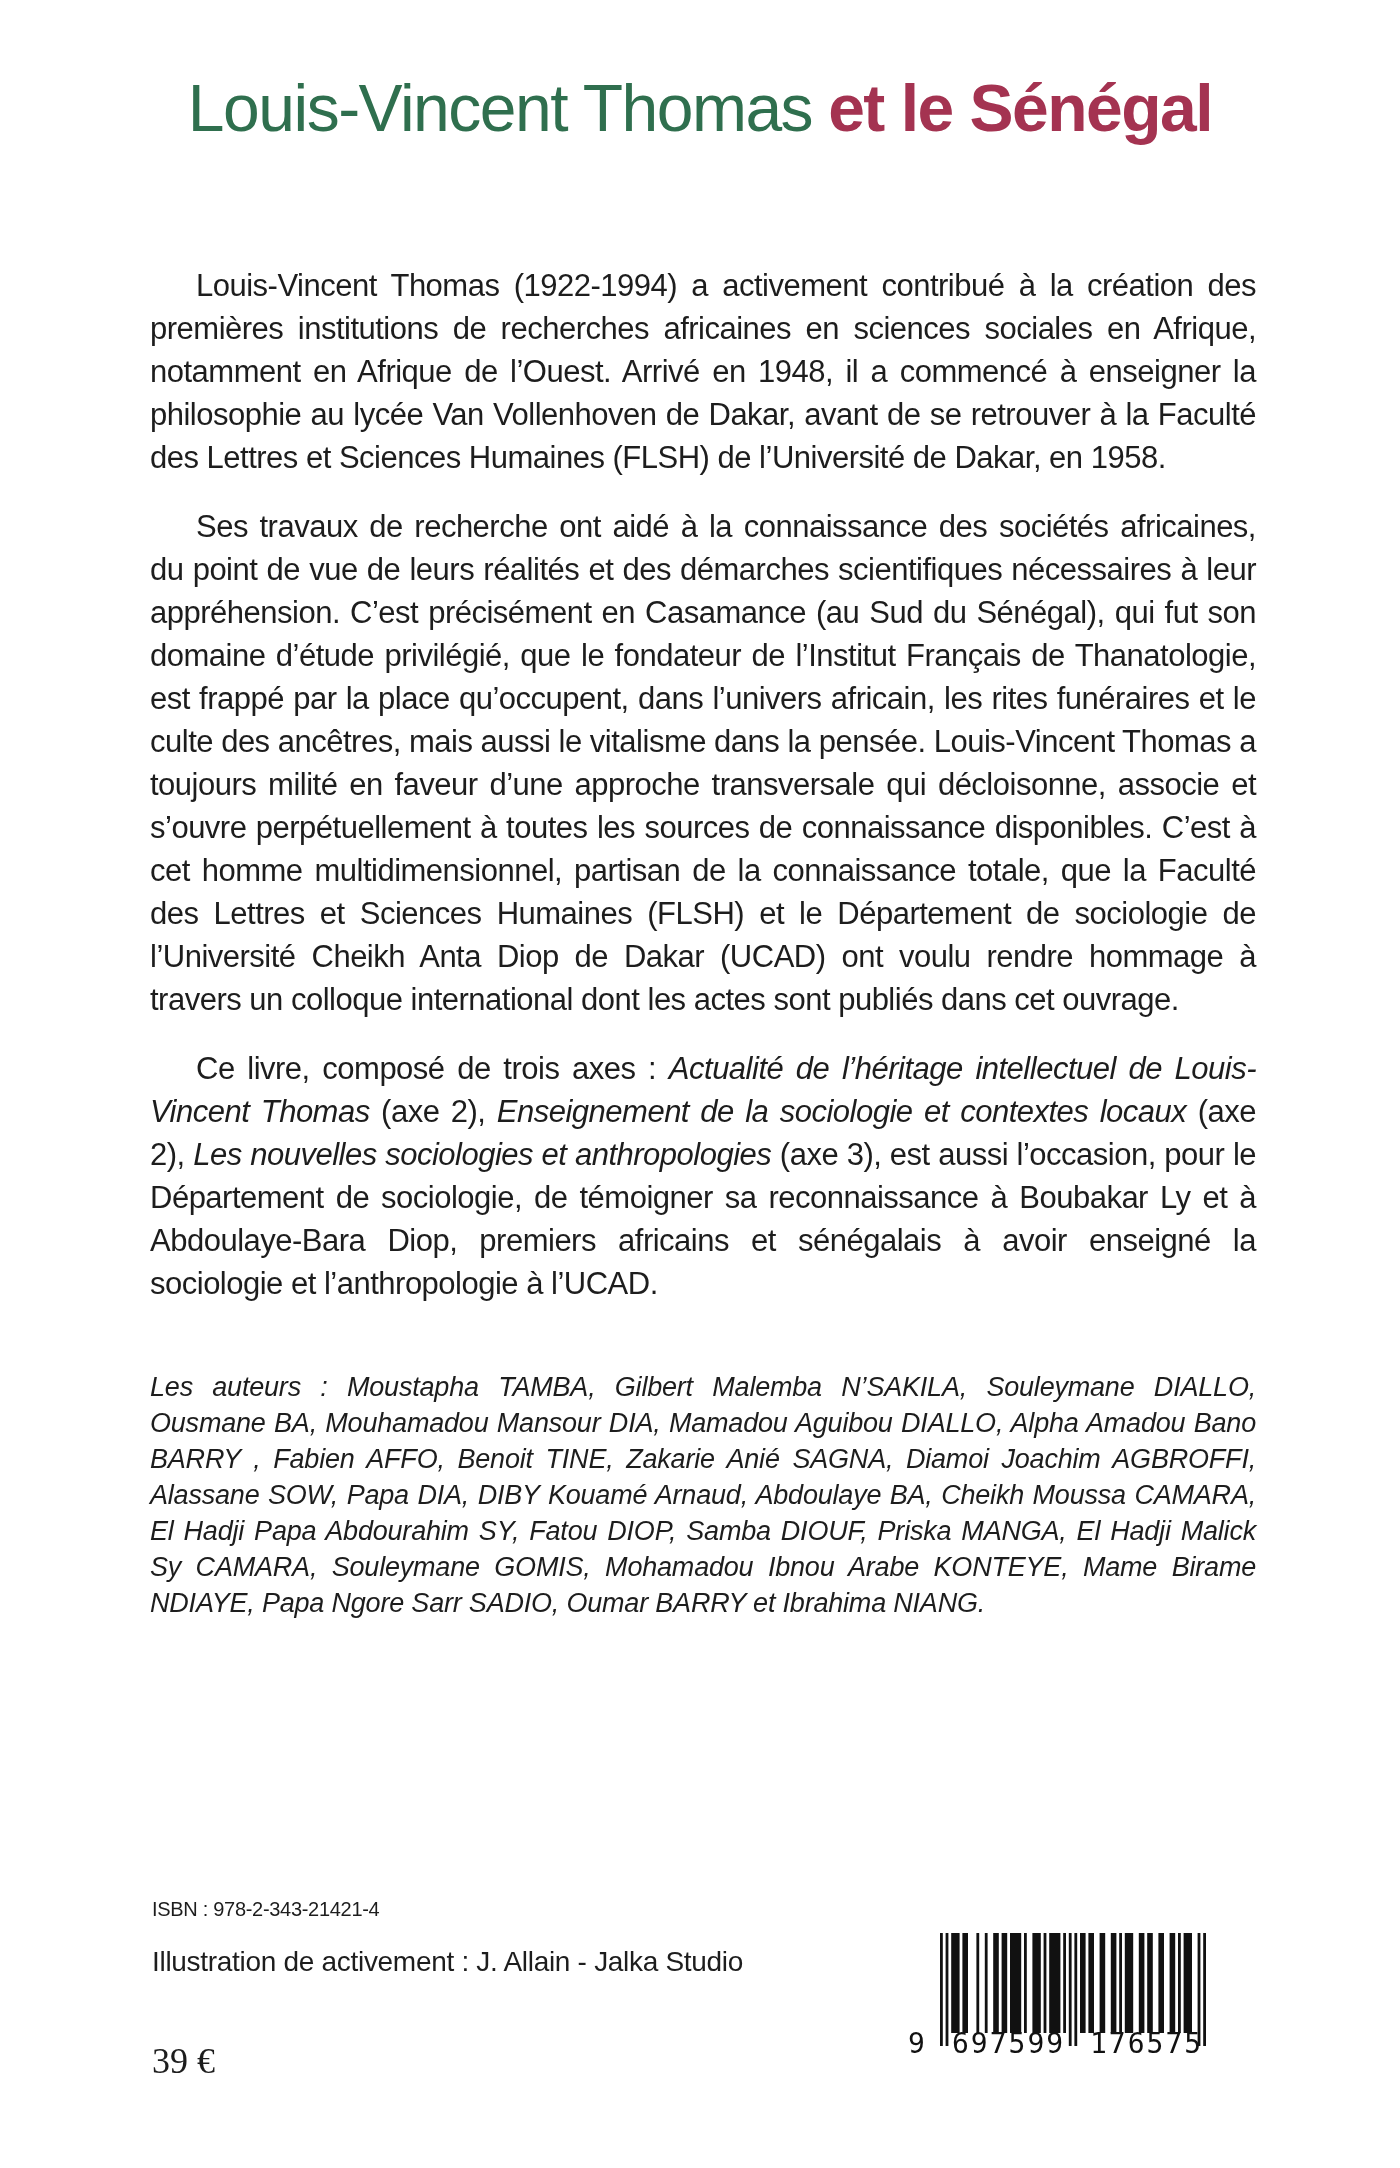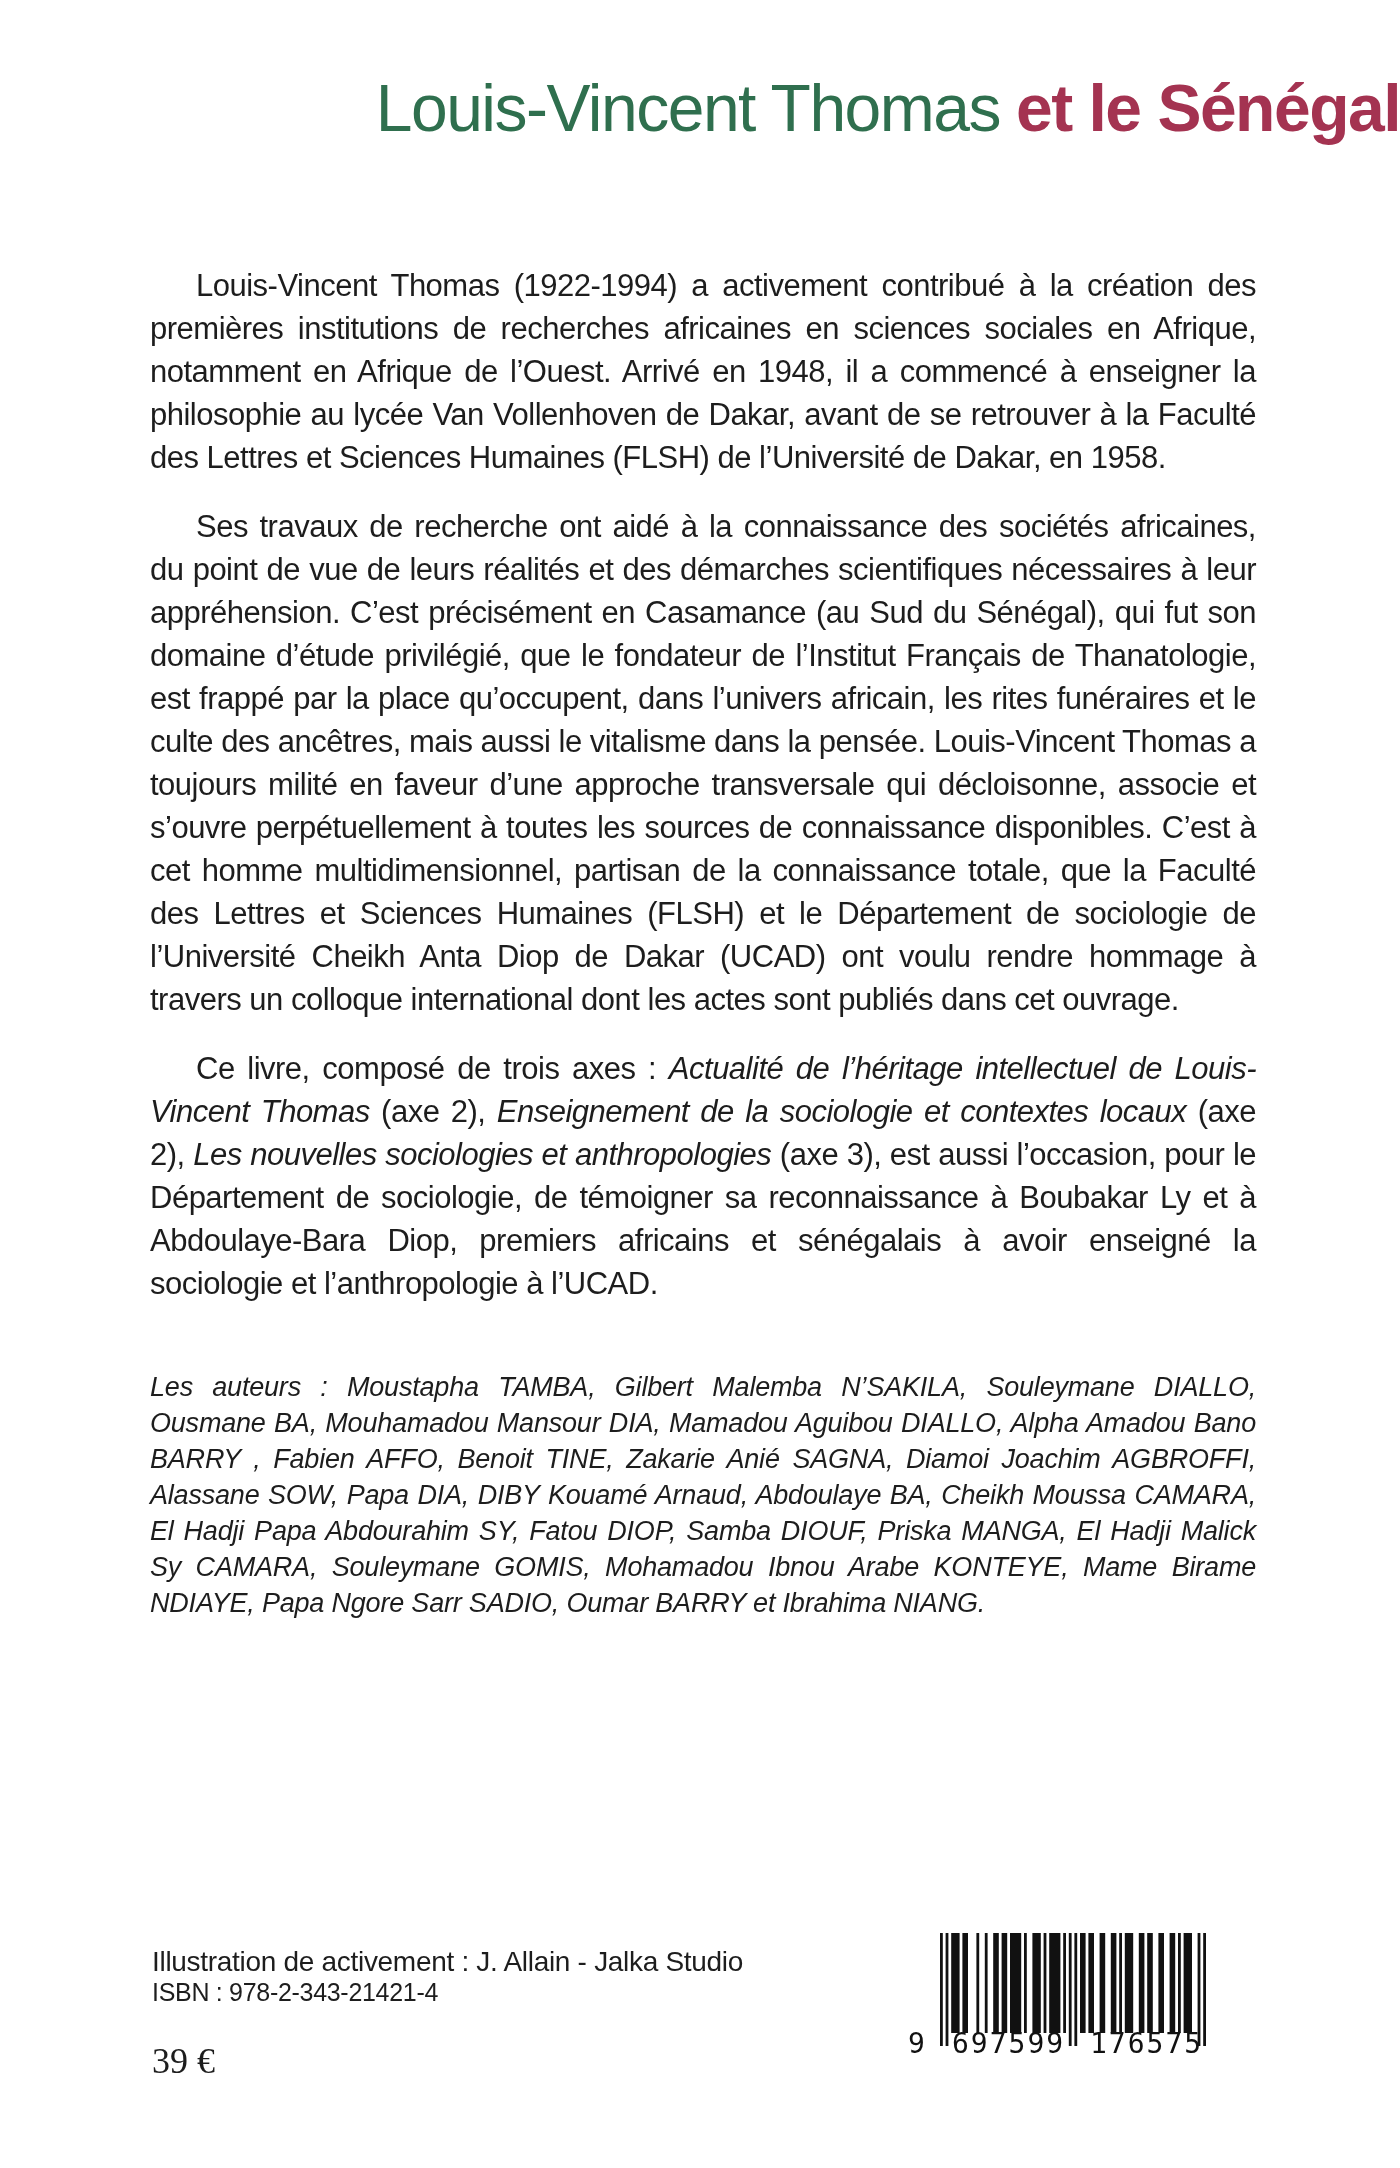--- a/index.html
+++ b/index.html
@@ -8,21 +8,21 @@
     width:1400px; height:2168px;
     margin:0 auto;
     background:#ffffff;
     font-family:"Liberation Sans", sans-serif;
     color:#1d1d1d;
     overflow:hidden;
   }
   .title {
     position:absolute;
     top:70px; left:0; width:100%;
-    text-align:right;
+    text-align:center;
     font-size:66px;
     letter-spacing:-1.5px;
     white-space:nowrap;
   }
   .title .t1 { font-weight:300; }
   .title .t2 { font-weight:600; margin-left:16px; }
   .body-text {
     position:absolute;
     top:216px; left:150px; width:1106px;margin-top:48px;
   }
@@ -41,22 +41,22 @@
     line-height:36px !important;
     text-indent:0 !important;
     letter-spacing:-0.2px !important;
   }
   .authors .label { font-weight:400; }
   .footer-illustration {
     position:absolute; left:152px; top:1946px;
     font-size:28px; letter-spacing:-0.3px;
   }
   .footer-isbn {
-    position:absolute; left:152px; top:1978px;
-    font-size:25px; letter-spacing:-0.3px;text-align:right;
+    position:absolute; left:152px; top:1898px;
+    font-size:20px; letter-spacing:-0.3px;text-align:right;
   }
   .footer-price {
     position:absolute; left:152px; top:2040px;
     font-family:"Liberation Serif", serif;
     font-size:36px;
   }
   .barcode {
     position:absolute; left:900px; top:1933px;
     width:320px; height:140px;
     background:#ffffff;

